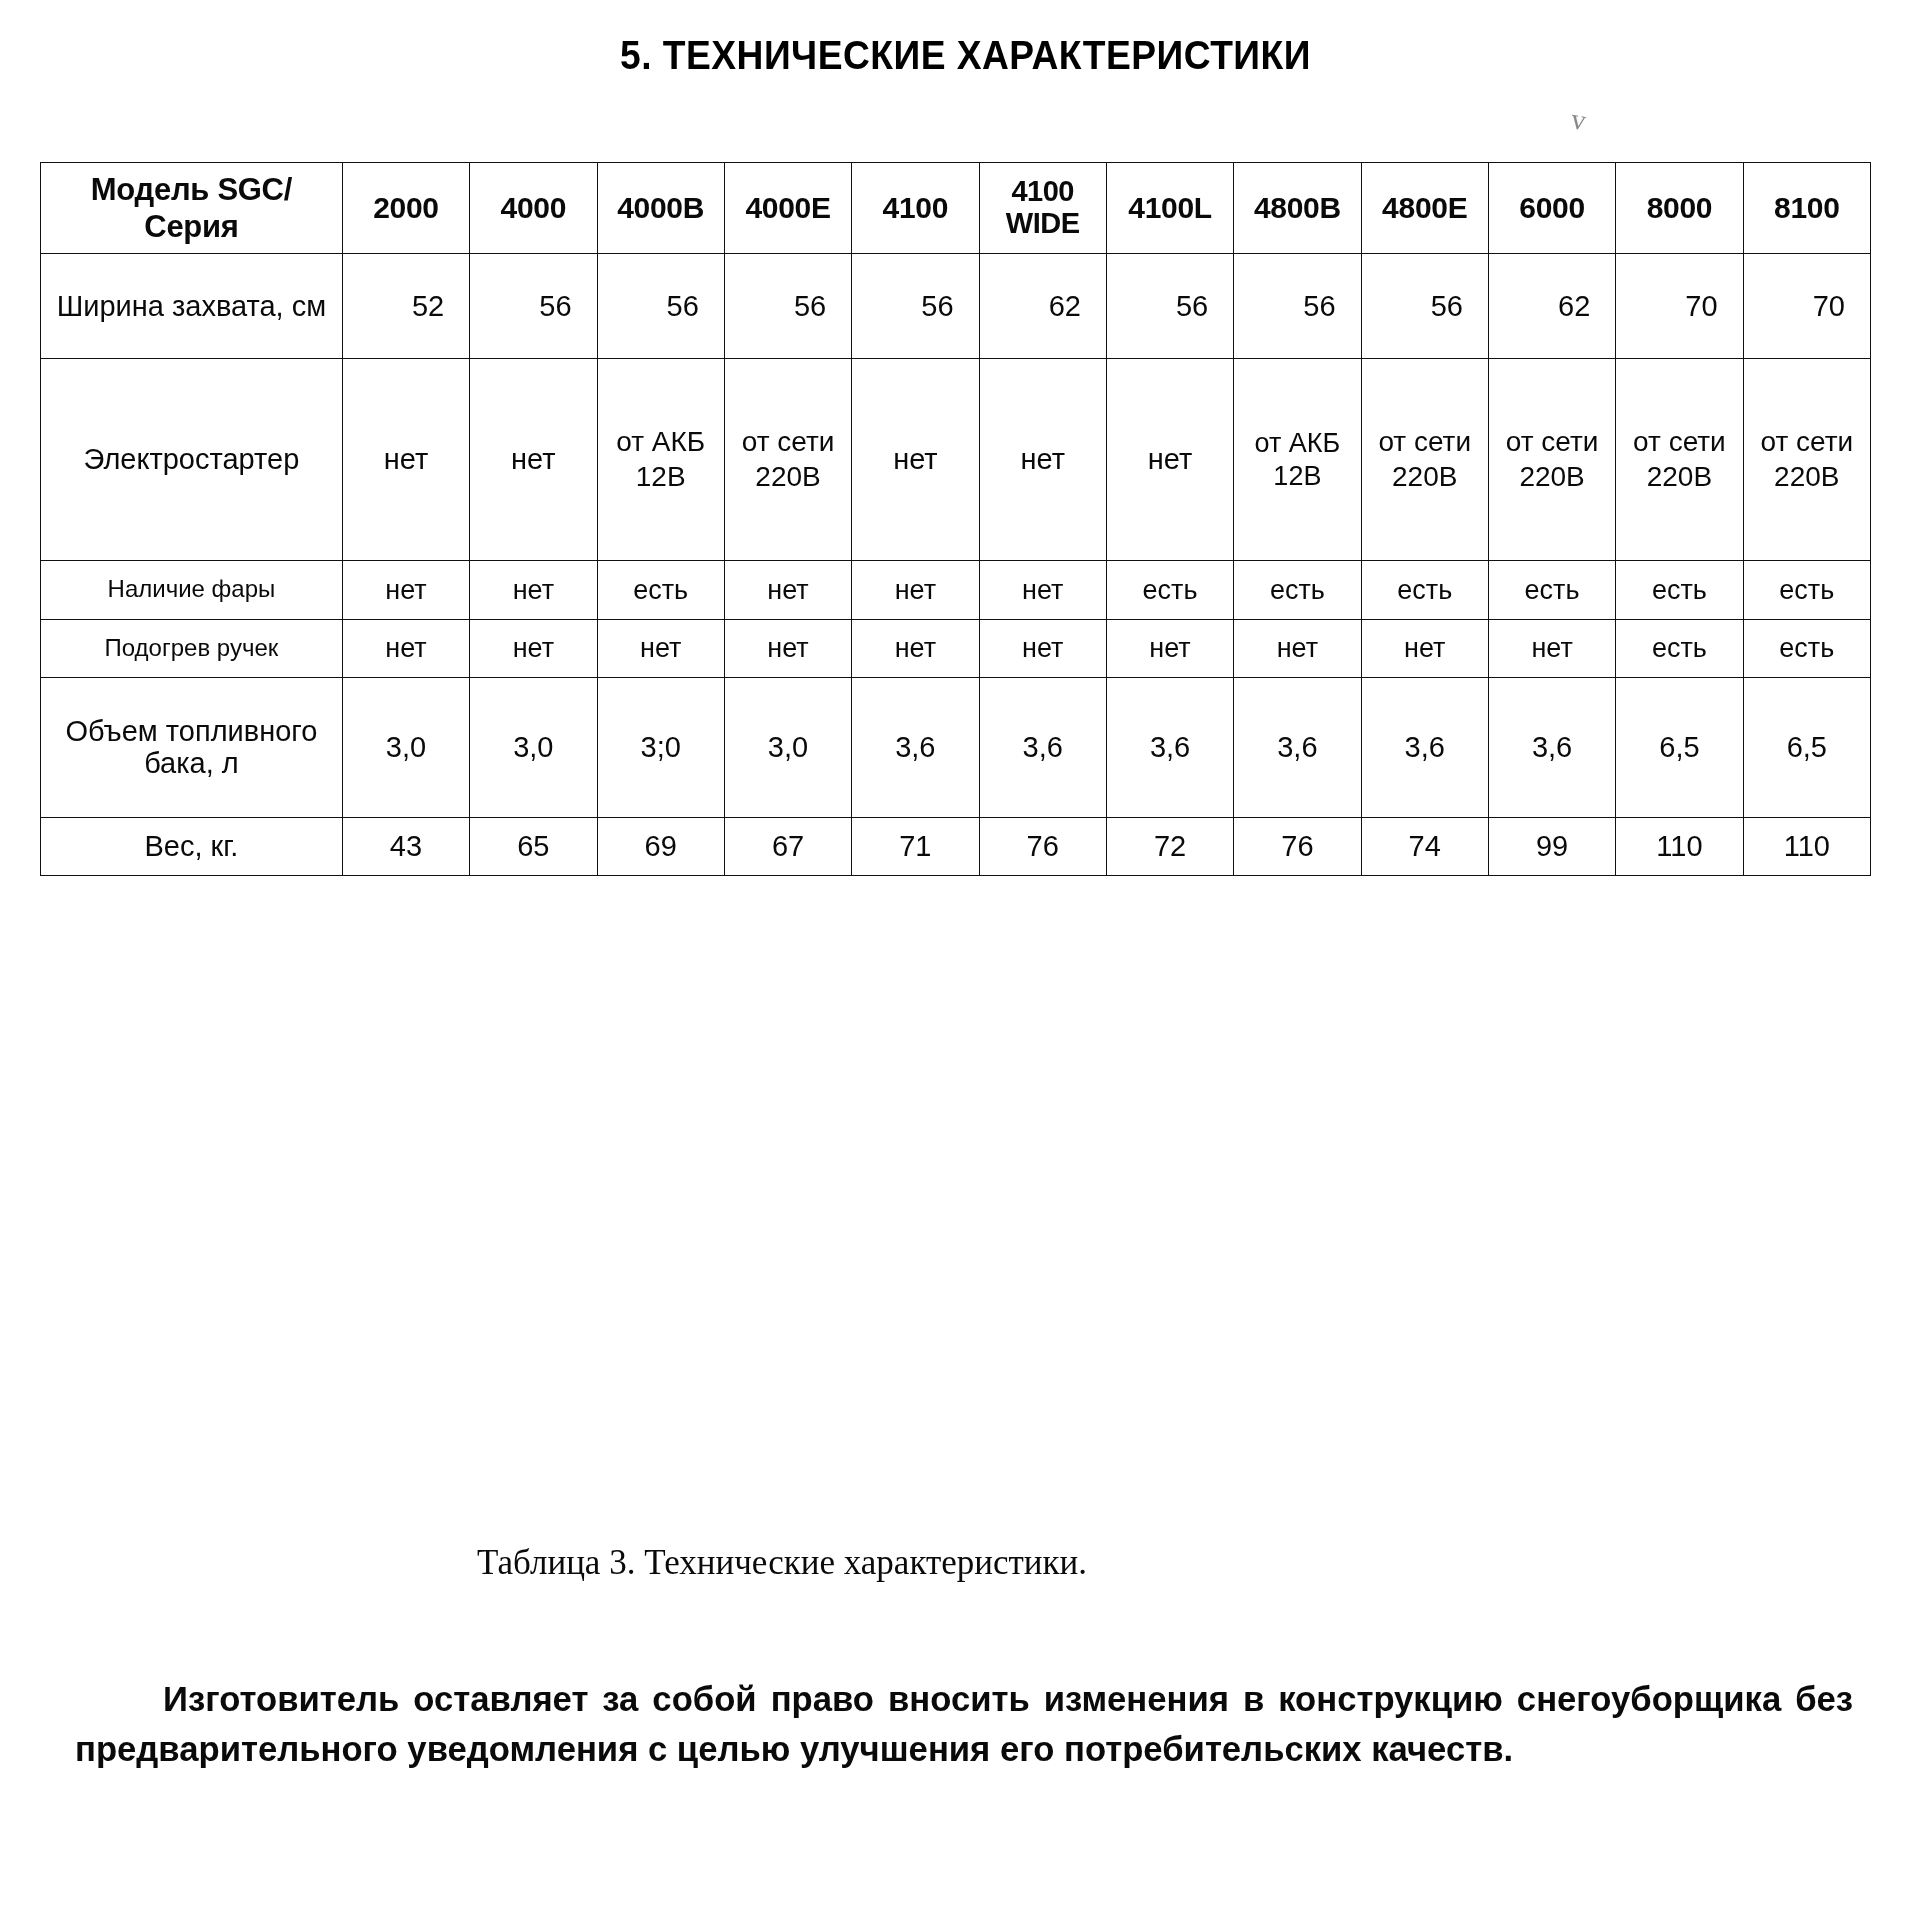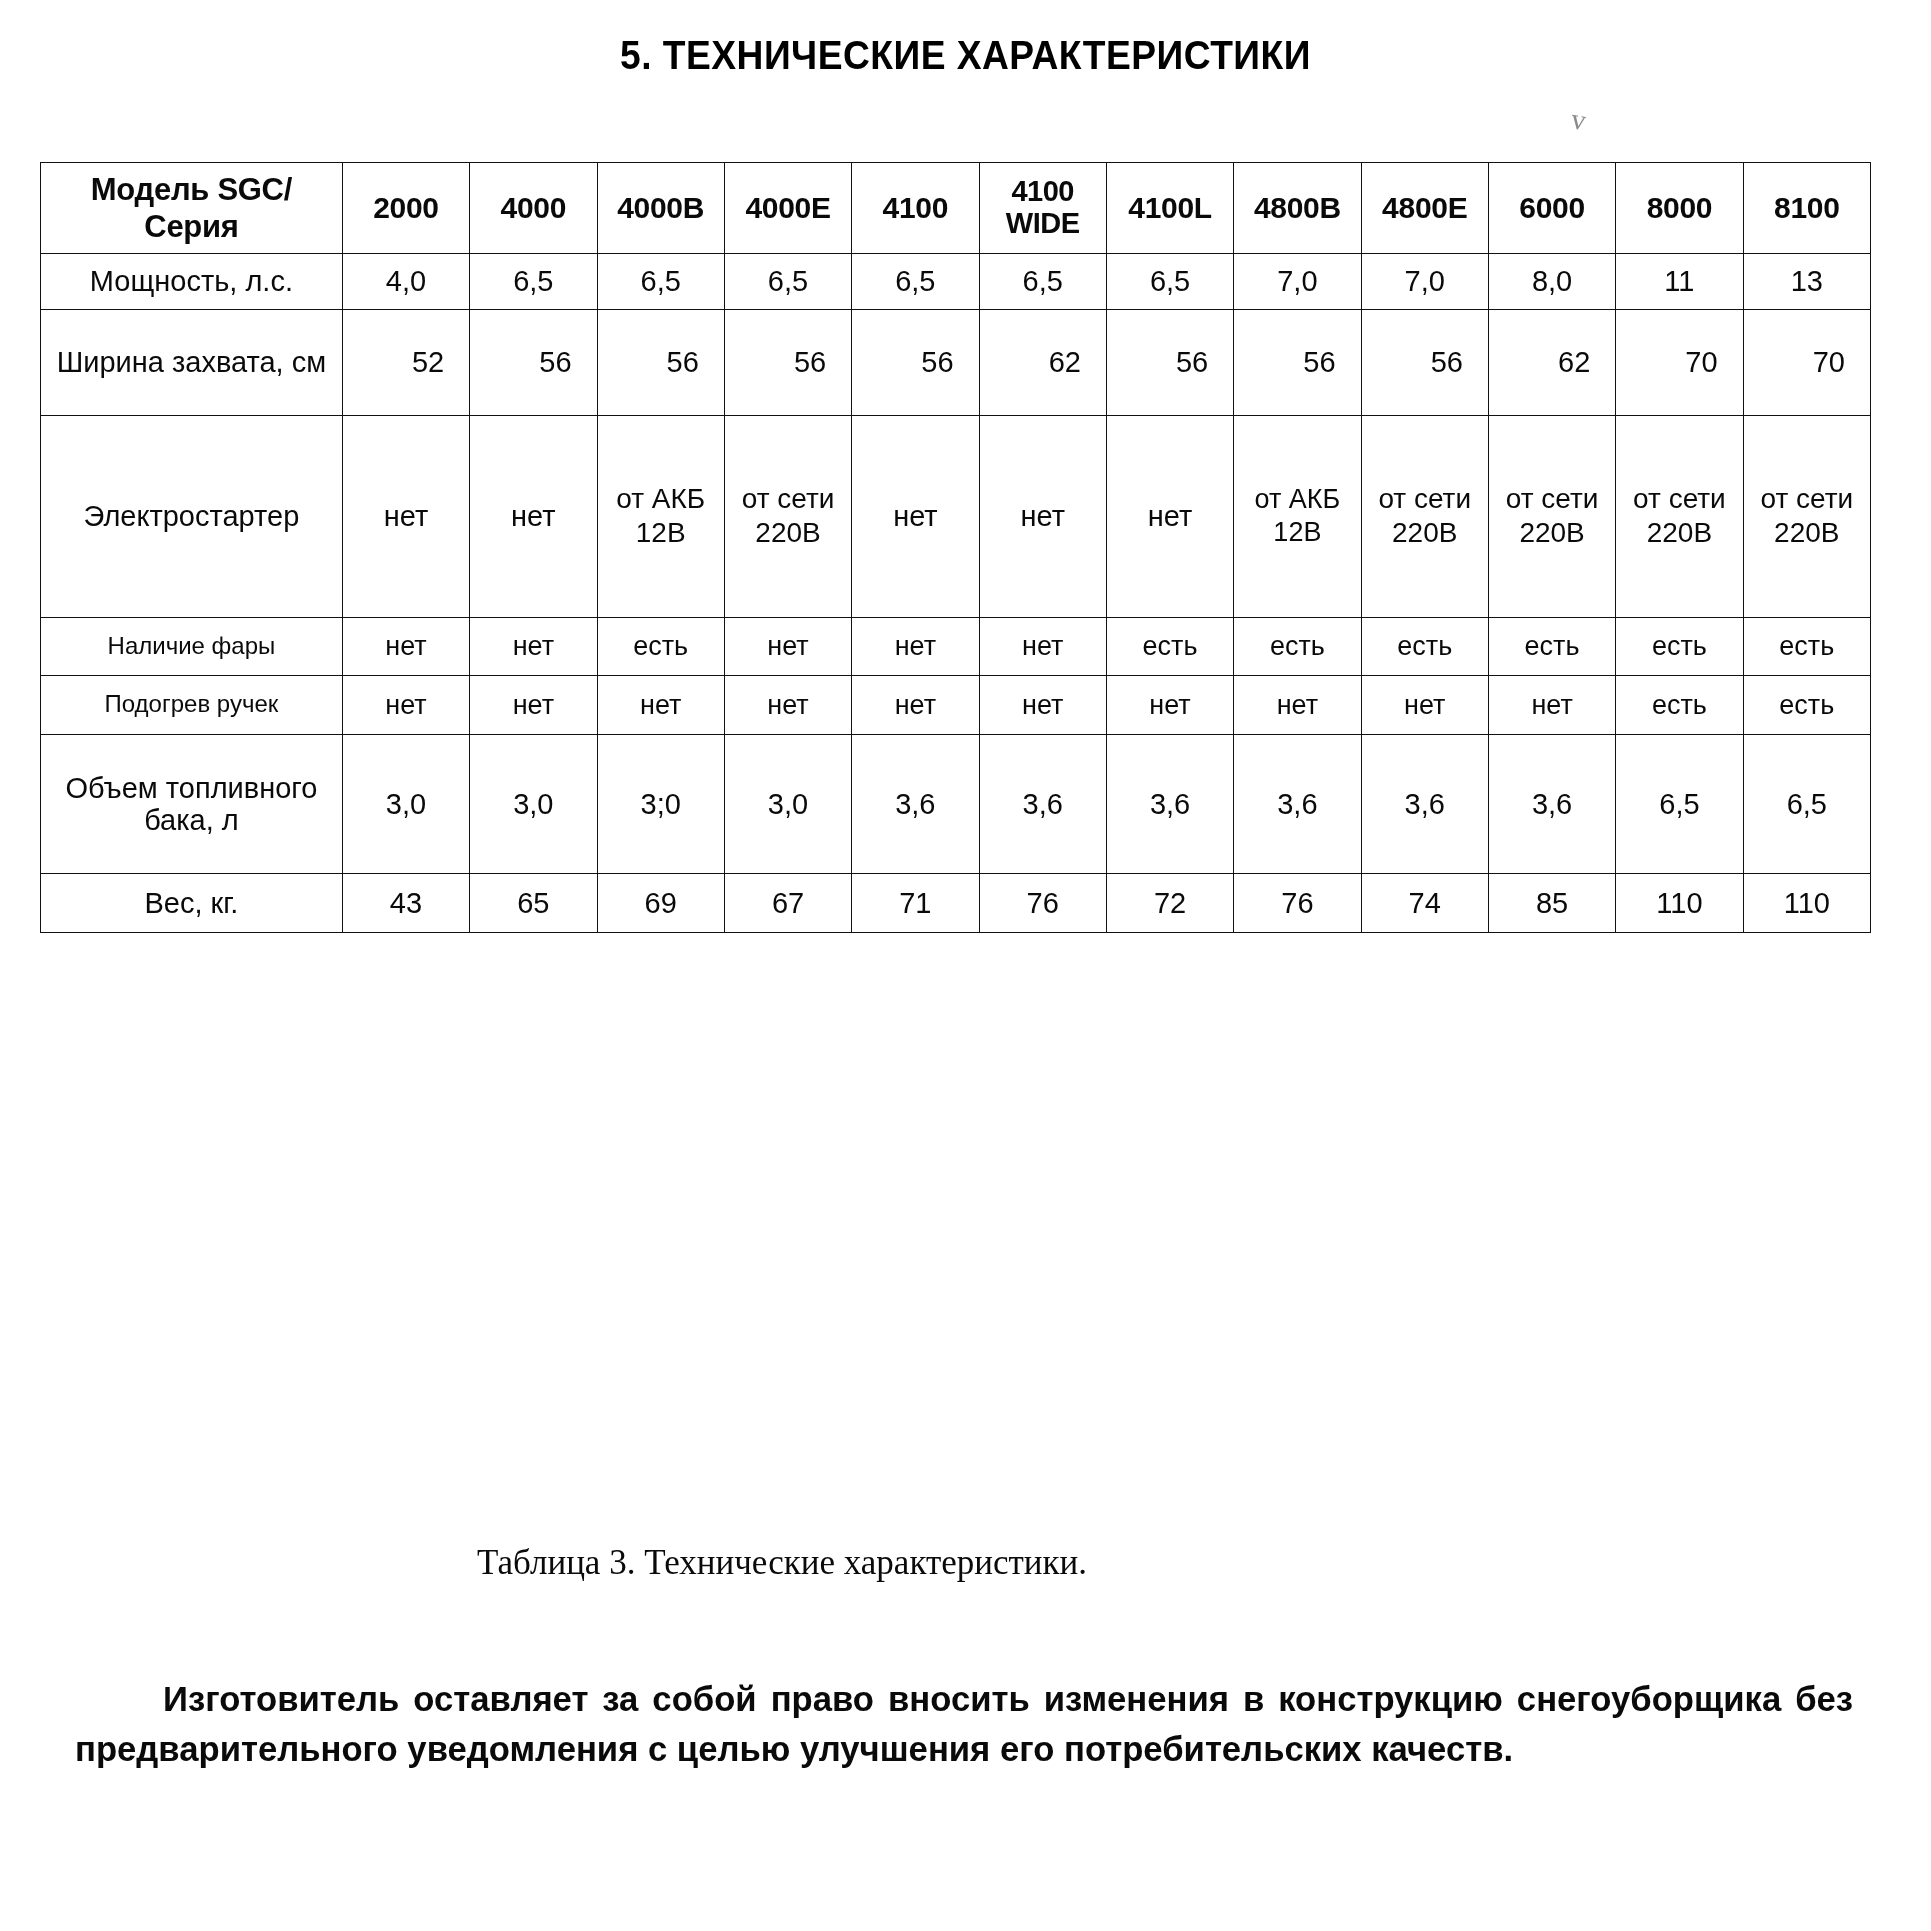--- a/index.html
+++ b/index.html
@@ -204,35 +204,20 @@
           <th>4800B</th>
           <th>4800E</th>
           <th>6000</th>
           <th>8000</th>
           <th>8100</th>
         </tr>
       </thead>
 
       <tbody>
 
-        <tr class="r-power">
-          <td class="param">Мощность, л.с.</td>
-          <td class="val">4,0</td>
-          <td class="val">6,5</td>
-          <td class="val">6,5</td>
-          <td class="val">6,5</td>
-          <td class="val">6,5</td>
-          <td class="val">6,5</td>
-          <td class="val">6,5</td>
-          <td class="val">7,0</td>
-          <td class="val">7,0</td>
-          <td class="val">8,0</td>
-          <td class="val">11</td>
-          <td class="val">13</td>
-        </tr>
 
 
         <tr class="r-width">
           <td class="param">Ширина захвата, см</td>
           <td class="val">52</td>
           <td class="val">56</td>
           <td class="val">56</td>
           <td class="val">56</td>
           <td class="val">56</td>
           <td class="val">62</td>
@@ -313,21 +298,21 @@
           <td class="param">Вес, кг.</td>
           <td class="val">43</td>
           <td class="val">65</td>
           <td class="val">69</td>
           <td class="val">67</td>
           <td class="val">71</td>
           <td class="val">76</td>
           <td class="val">72</td>
           <td class="val">76</td>
           <td class="val">74</td>
-          <td class="val">85</td>
+          <td class="val">99</td>
           <td class="val">110</td>
           <td class="val">110</td>
         </tr>
 
       </tbody>
     </table>
   </div>
 
   <div class="table-caption">Таблица 3. Технические характеристики.</div>
 

